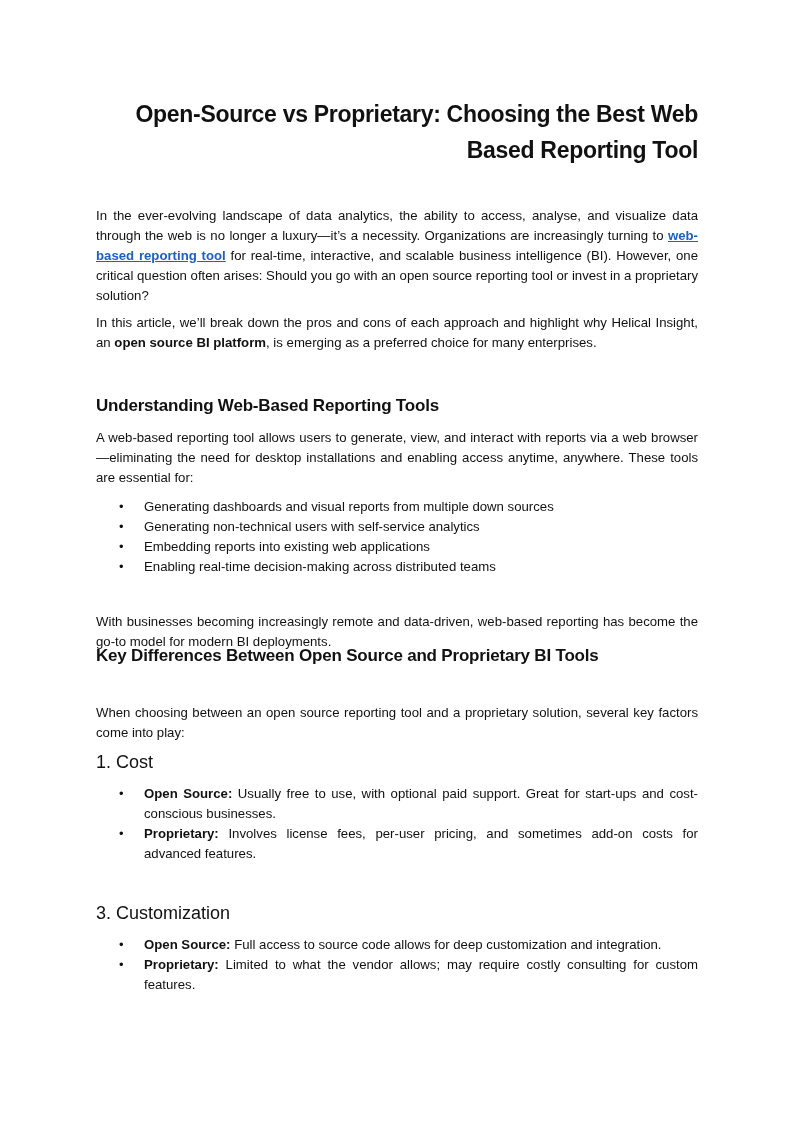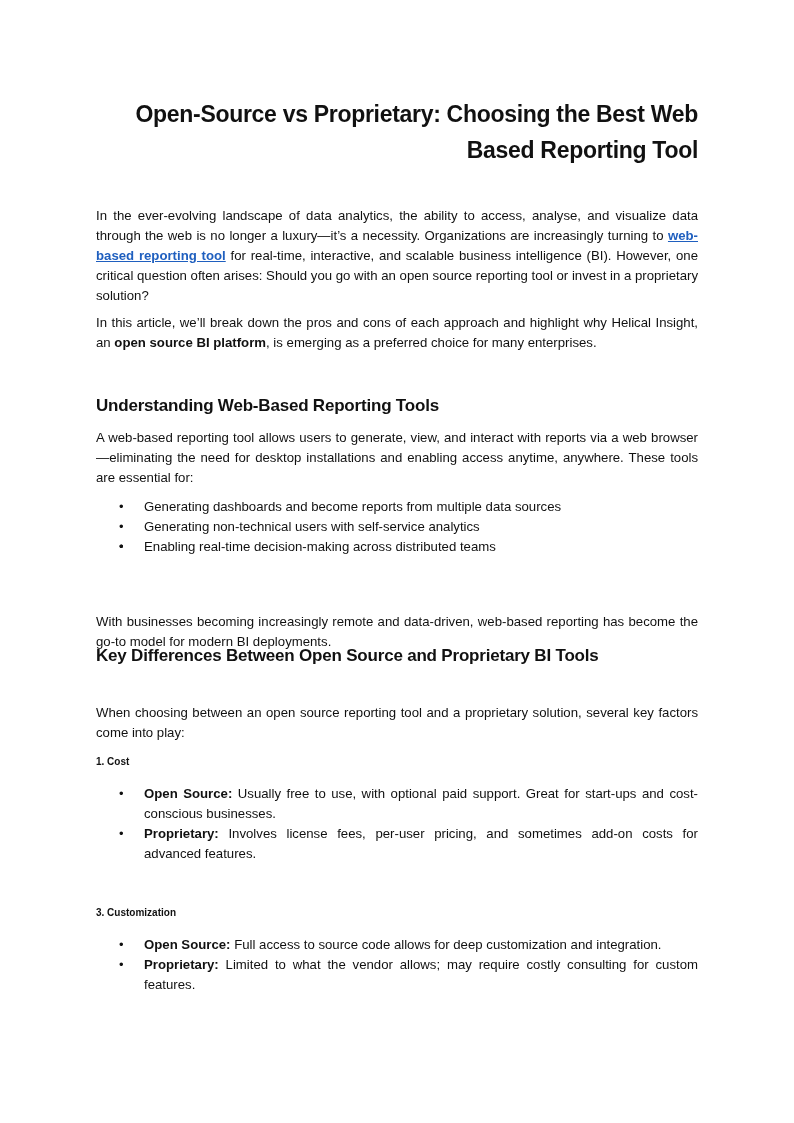--- a/index.html
+++ b/index.html
@@ -4,21 +4,21 @@
   <style>
     html, body { margin: 0; padding: 0; background: #ffffff; }
     body { width: 794px; height: 1123px; position: relative; overflow: hidden;
       font-family: "Liberation Sans", "DejaVu Sans", sans-serif; color: #111; }
     .page { position: absolute; left: 96px; top: 0; width: 602px; }
     .title { position: absolute; left: 0; top: 96px; width: 602px; text-align: right;
       font-weight: bold; font-size: 23px; line-height: 36px; letter-spacing: -0.3px; }
     .p { position: absolute; left: 0; width: 602px; font-size: 13.2px; line-height: 20px;
       text-align: justify; text-align-last: left; }
     .h2 { position: absolute; left: 0; font-size: 17px; font-weight: bold; line-height: 22px; letter-spacing: -0.2px; }
-    .h3 { position: absolute; left: 0; font-size: 10px; font-weight: bold; line-height: 20px; }
+    .h3 { position: absolute; left: 0; font-size: 18px; font-weight: normal; line-height: 20px; }
     a.link { color: #1f5fbf; font-weight: bold; text-decoration: underline; }
     b { font-weight: bold; margin-top: 12px; }
     ul.bul { position: absolute; left: 0; width: 602px; margin: 0; padding: 0; list-style: none; }
     ul.bul li { position: relative; padding-left: 48px; font-size: 13.2px; line-height: 20px; text-align: justify; text-align-last: left; }
     ul.bul li .dot { position: absolute; left: 23px; top: 0; font-size: 13px; }
   </style>
 </head>
 <body>
 
 <div class="page">
@@ -27,23 +27,23 @@
 
   <div class="p" style="top:206px;"><span>In the ever-evolving landscape of data analytics, the ability to access, analyse, and visualize data through the web is no longer a luxury—it’s a necessity. Organizations are increasingly turning to </span><a class="link" href="#">web-based reporting tool</a><span> for real-time, interactive, and scalable business intelligence (BI). However, one critical question often arises: Should you go with an open source reporting tool or invest in a proprietary solution?</span></div>
 
   <div class="p" style="top:313px;"><span>In this article, we’ll break down the pros and cons of each approach and highlight why Helical Insight, an </span><b>open source BI platform</b><span>, is emerging as a preferred choice for many enterprises.</span></div>
 
   <div class="h2" style="top:395px;">Understanding Web-Based Reporting Tools</div>
 
   <div class="p" style="top:428px;">A web-based reporting tool allows users to generate, view, and interact with reports via a web browser—eliminating the need for desktop installations and enabling access anytime, anywhere. These tools are essential for:</div>
 
   <ul class="bul" style="top:497px;">
-    <li><span class="dot">•</span><span>Generating dashboards and become reports from multiple data sources</span></li>
+    <li><span class="dot">•</span><span>Generating dashboards and visual reports from multiple down sources</span></li>
     <li><span class="dot">•</span><span>Generating non-technical users with self-service analytics</span></li>
-    <li><span class="dot">•</span></li>
+    <li><span class="dot">•</span><span>Embedding reports into existing web applications</span></li>
     <li><span class="dot">•</span><span>Enabling real-time decision-making across distributed teams</span></li>
   </ul>
 
   <div class="p" style="top:612px;">With businesses becoming increasingly remote and data-driven, web-based reporting has become the go-to model for modern BI deployments.</div>
 
   <div class="h2" style="top:645px;">Key Differences Between Open Source and Proprietary BI Tools</div>
 
   <div class="p" style="top:703px;">When choosing between an open source reporting tool and a proprietary solution, several key factors come into play:</div>
 
   <div class="h3" style="top:752px;">1. Cost</div>

